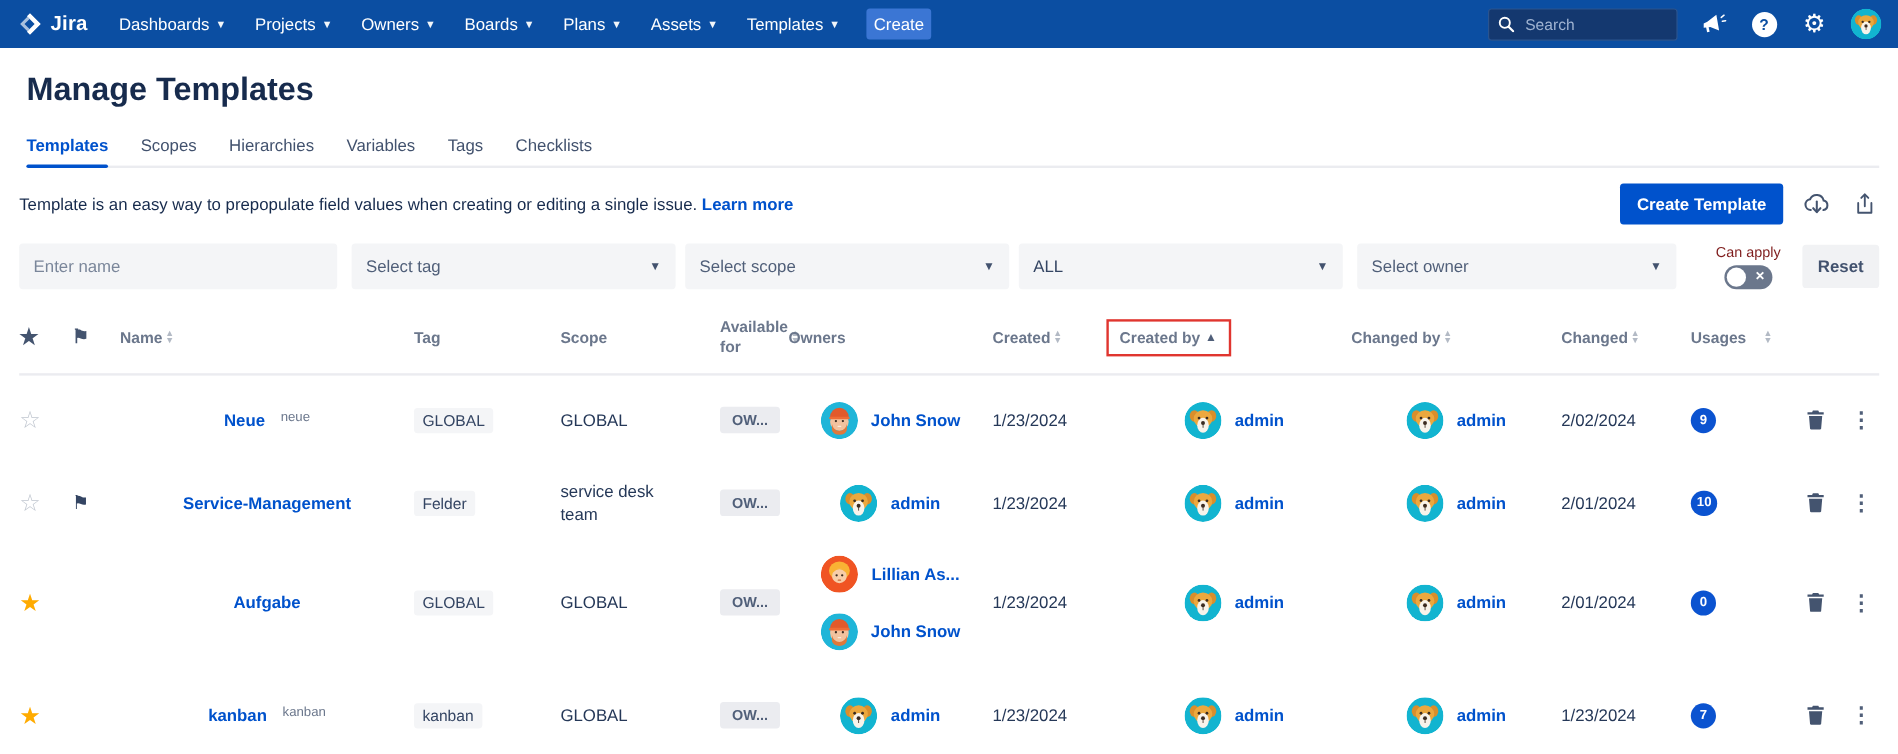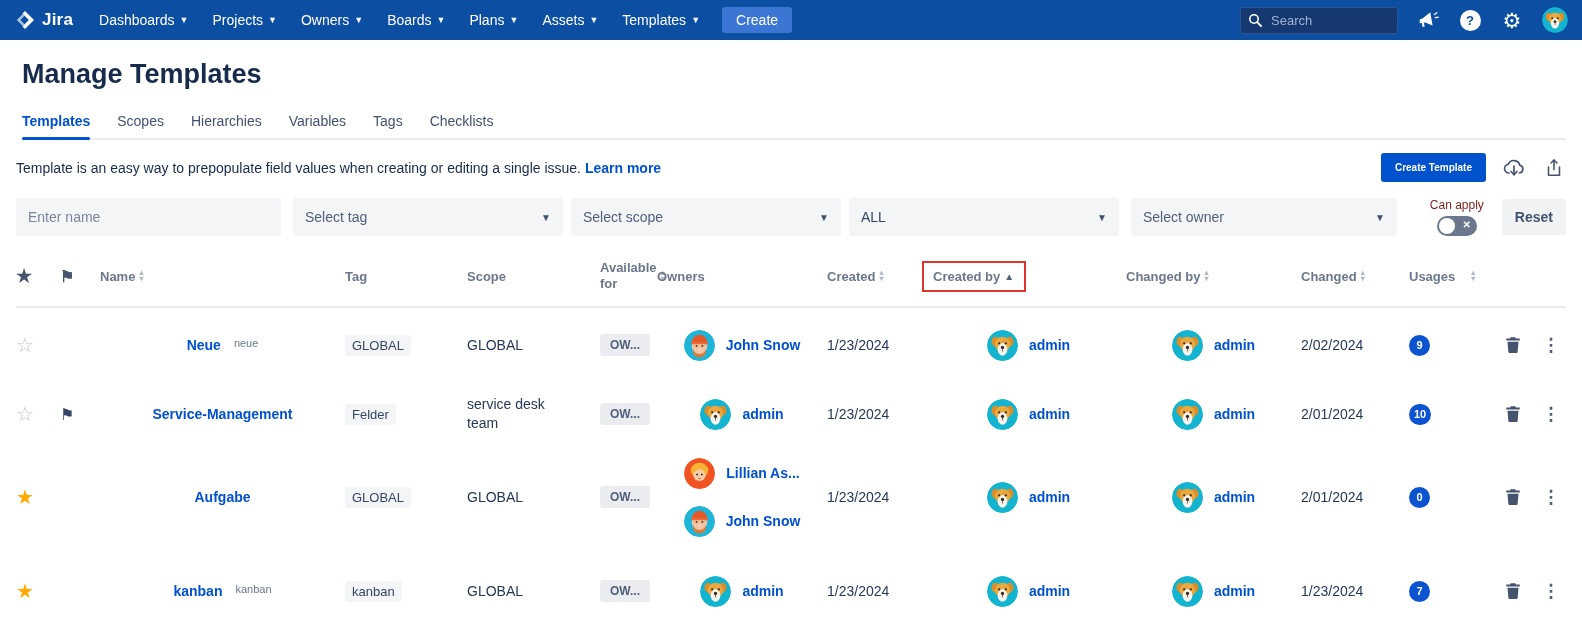--- a/index.html
+++ b/index.html
@@ -8,21 +8,21 @@
 
   
   .navbar { height:40px; background:#0B4EA2; display:flex; align-items:center;
     padding:0 14px; color:#fff; }
   .brand { display:flex; align-items:center; gap:6px; margin-right:26px; cursor:pointer; }
   .brand-name { font-size:17px; font-weight:600; letter-spacing:.2px; }
   .nav-items { display:flex; align-items:center; gap:24px; }
   .nav-item { font-size:14px; color:#fff; display:flex; align-items:center; gap:5px; cursor:pointer; }
   .nav-item .chev { font-size:9px; opacity:.95; }
   .nav-create { margin-left:22px; background:#3B76D4; color:#fff; border:none;
-    font-size:14px; font-weight:500; padding:5px 14px; border-radius:3px; cursor:pointer;
+    font-size:14px; font-weight:500; padding:5px 6px; border-radius:3px; cursor:pointer;
     font-family:"Liberation Sans", sans-serif; }
   .nav-right { margin-left:auto; display:flex; align-items:center; gap:18px; }
   .nav-search { position:relative; }
   .nav-search input { width:158px; height:27px; background:#14386F; border:1px solid #2a548f;
     border-radius:3px; color:#fff; font-size:13px; padding:0 8px 0 30px; outline:none;
     font-family:"Liberation Sans", sans-serif; }
   .nav-search input::placeholder { color:#9FB3D1; }
   .nav-search svg { position:absolute; left:8px; top:6px; }
   .nav-icon { width:24px; height:24px; display:flex; align-items:center; justify-content:center; cursor:pointer; }
   .help-circle { width:21px; height:21px; border-radius:50%; background:#fff; color:#0B4EA2;
@@ -38,21 +38,21 @@
   .tab { font-size:14px; color:#42526E; padding:6px 0 9px; position:relative; cursor:pointer; }
   .tab.active { color:#0052CC; font-weight:700; }
   .tab.active::after { content:""; position:absolute; left:0; right:0; bottom:-2px; height:3px;
     background:#0052CC; border-radius:2px; }
 
   .desc-row { display:flex; align-items:center; margin-top:13px; }
   .desc-text { font-size:14px; color:#172B4D; }
   a.link { color:#0052CC; text-decoration:none; cursor:pointer;font-weight:bold; }
   .desc-actions { margin-left:auto; display:flex; align-items:center; gap:16px; }
   .btn-primary { background:#0052CC; color:#fff; border:none; border-radius:3px;
-    font-size:10px; font-weight:600; padding:9px 14px; cursor:pointer;
+    font-size:14px; font-weight:600; padding:9px 14px; cursor:pointer;
     font-family:"Liberation Sans", sans-serif; }
   .tool-icon { width:24px; height:24px; display:flex; align-items:center; justify-content:center; cursor:pointer; }
 
   
   .filters { display:flex; align-items:center; margin-top:16px; }
   .f-input, .f-select { height:38px; background:#F4F5F7; border:none; border-radius:3px;
     font-size:14px; color:#505F79; padding:0 12px; display:flex; align-items:center;
     font-family:"Liberation Sans", sans-serif; }
   .f-input { width:265px; outline:none; }
   .f-input::placeholder { color:#7A869A; }

